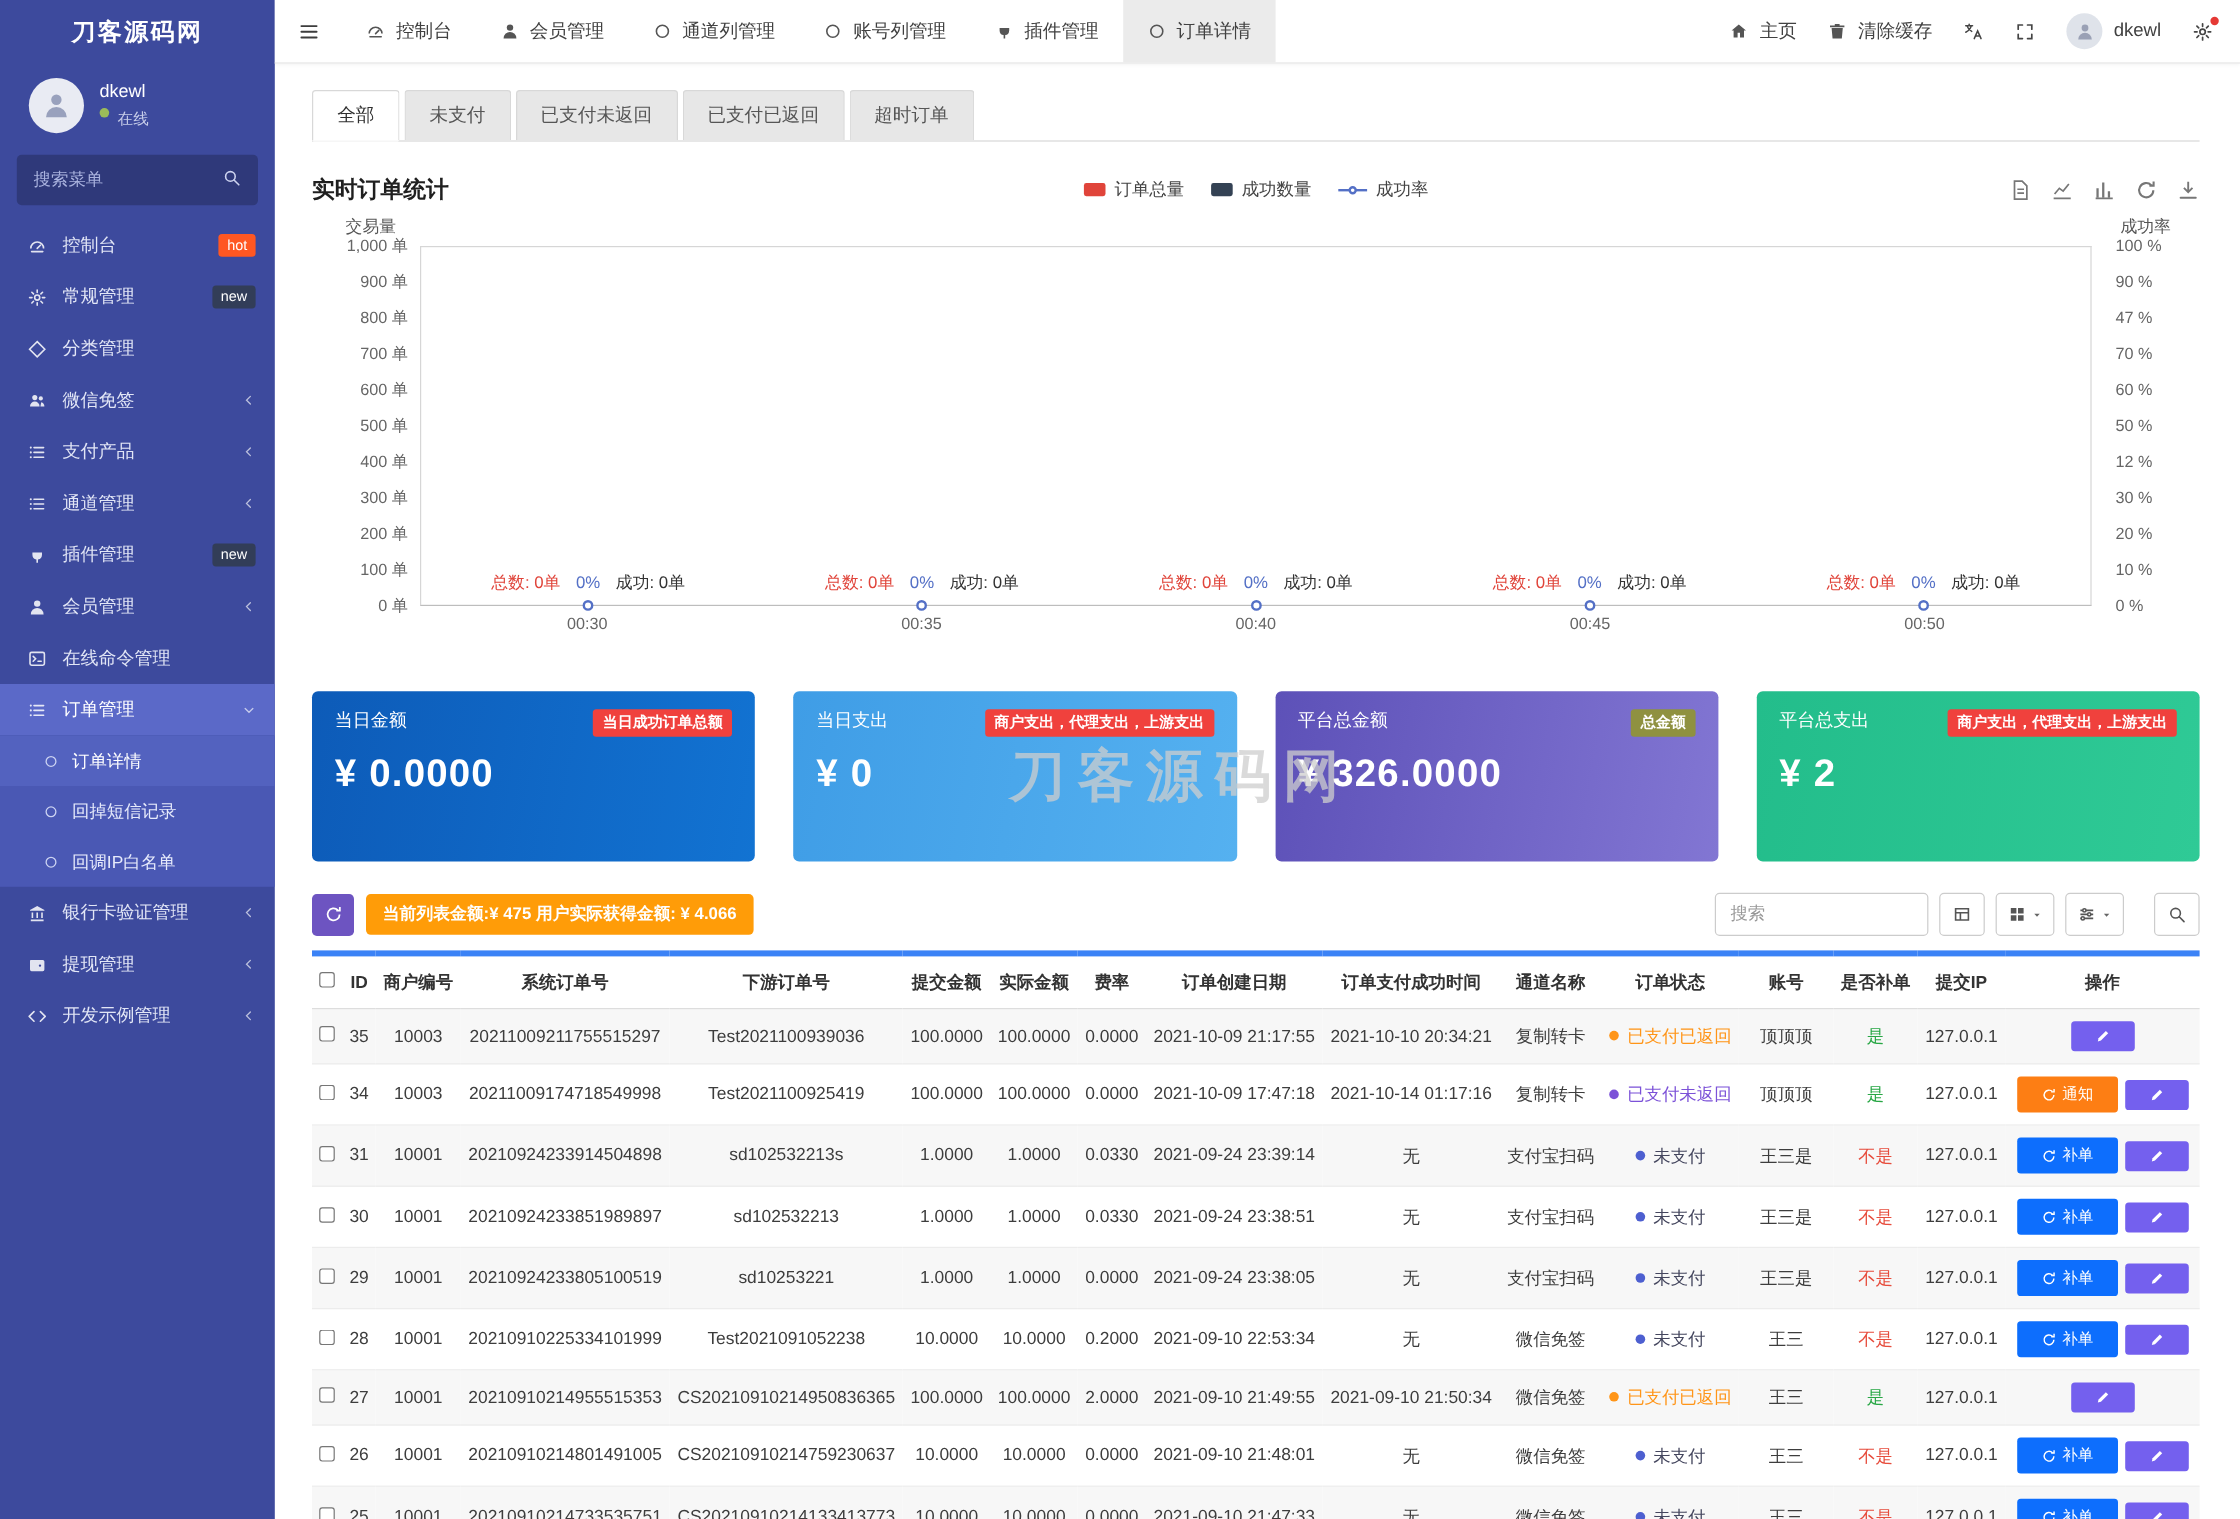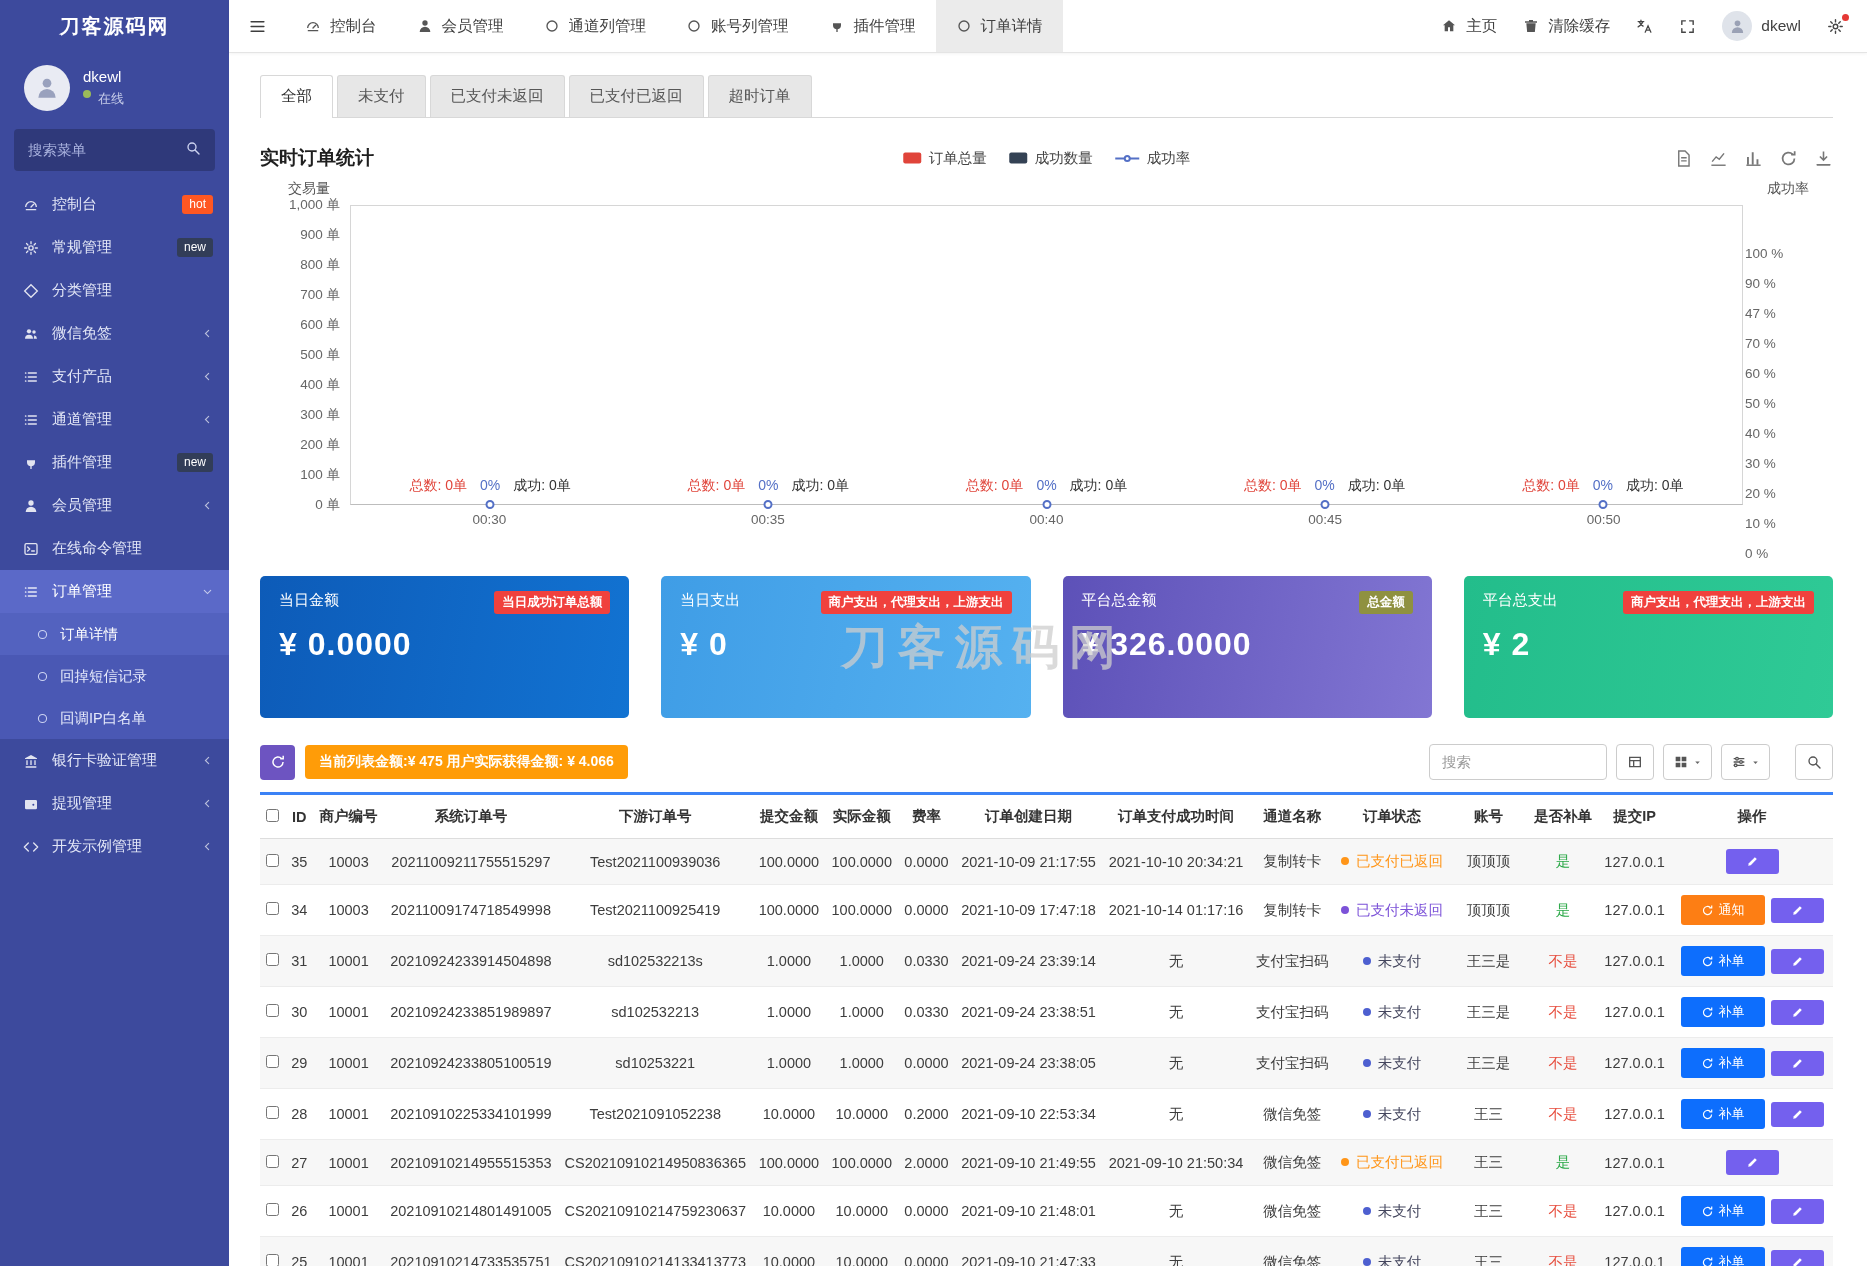--- a/index.html
+++ b/index.html
@@ -67,21 +67,21 @@
   .chart-toolbox { margin-left:auto; display:flex; gap:16px; color:#777; }
   .tool-btn { font-size:19px; cursor:pointer; display:inline-flex; }
   .chart-area { position:relative; padding-top:27px; margin-top:4px; }
   .yaxis-title { position:absolute; top:2px; font-size:14px; color:#555; }
   .yaxis-title.tl { left:28px; }
   .yaxis-title.tr { right:24px; }
   .chart-grid { display:flex; }
   .ycol { width:90px; position:relative; height:300px; }
   .ytick { position:absolute; transform:translateY(-50%); font-size:13.5px; color:#666; white-space:nowrap; }
   .ycol.left .ytick { right:10px; }
-  .ycol.right .ytick { left:2px;margin-top:48px; }
+  .ycol.right .ytick { left:20px; }
   .plot { flex:1; height:300px; border:1px solid #d6d6d6; border-bottom-color:#bdbdbd; position:relative; background:#fff; }
   .dot-marker { position:absolute; bottom:-5px; width:9px; height:9px; background:#fff; border:2px solid #5470c6; border-radius:50%; transform:translateX(-50%); z-index:2; }
   .anno { position:absolute; bottom:9px; transform:translateX(-50%); white-space:nowrap; display:flex; gap:13px; font-size:14px; }
   .an-total { color:#e0443a; font-weight:normal; }
   .an-rate { color:#5470c6; font-weight:normal; }
   .an-success { color:#333; font-weight:normal; }
   .xrow { position:relative; height:28px; margin:7px 90px 0; }
   .xtick { position:absolute; transform:translateX(-50%); font-size:13.5px; color:#666; }
 
   
@@ -98,21 +98,21 @@
   .amount-pill { background:#ff9c08; color:#fff; font-size:14px; font-weight:bold; padding:8px 14px; border-radius:4px; white-space:nowrap; }
   .toolbar-right { margin-left:auto; display:flex; align-items:center; gap:9px; }
   .tb-search { width:178px; height:36px; border:1px solid #ccc; border-radius:4px; padding:0 12px; font-size:14.5px; outline:none; color:#333; }
   .tb-search::placeholder { color:#999; }
   .btn-outline { height:36px; min-width:38px; padding:0 9px; border:1px solid #ccc; background:#fff; border-radius:4px; color:#555; display:inline-flex; align-items:center; justify-content:center; gap:4px; font-size:16px; cursor:pointer; }
   .caret { font-size:9px; color:#666; }
   .btn-search { margin-left:16px; }
 
   
   table.orders { width:100%; border-collapse:collapse; margin-top:12px; font-size:14.5px; }
-  .orders th { font-weight:bold; color:#333; padding:12px 6px; border-bottom:1px solid #ddd; border-top:3px solid #3b82f6; white-space:nowrap; text-align:center; cursor:pointer; }
+  .orders th { font-weight:bold; color:#333; padding:12px 6px; border-bottom:1px solid #ddd; border-top:5px solid #3b82f6; white-space:nowrap; text-align:center; cursor:pointer; }
   .orders td { padding:10px 6px; border-bottom:1px solid #ececec; text-align:center; white-space:nowrap; color:#3d3d3d; }
   .orders tbody tr:nth-child(odd) { background:#f7f7f7; }
   .st-dot { display:inline-block; width:8px; height:8px; border-radius:50%; margin-right: 7px; vertical-align:1px; }
   .yes { color:#28a745; }
   .no { color:#e74c3c; }
   .act-btn { display:inline-flex; align-items:center; gap:5px; border:none; border-radius:3px; color:#fff; font-size:13px; padding:6px 20px; margin:0 3px; cursor:pointer; }
   .act-ico { font-size:13px; color:#fff; }
 </style>
 </head>
 <body>
@@ -580,21 +580,21 @@
                 <span class="an-success">成功: 0单</span>
               </span>
             </div>
           <div class="ycol right">
               <span class="ytick" style="top: 0%;">100 %</span>
               <span class="ytick" style="top: 10%;">90 %</span>
               <span class="ytick" style="top: 20%;">47 %</span>
               <span class="ytick" style="top: 30%;">70 %</span>
               <span class="ytick" style="top: 40%;">60 %</span>
               <span class="ytick" style="top: 50%;">50 %</span>
-              <span class="ytick" style="top: 60%;">40 %</span>
+              <span class="ytick" style="top: 60%;">12 %</span>
               <span class="ytick" style="top: 70%;">30 %</span>
               <span class="ytick" style="top: 80%;">20 %</span>
               <span class="ytick" style="top: 90%;">10 %</span>
               <span class="ytick" style="top: 100%;">0 %</span>
             </div>
         </div>
         <div class="xrow">
             <span class="xtick" style="left: 10%;">00:30</span>
             <span class="xtick" style="left: 30%;">00:35</span>
             <span class="xtick" style="left: 50%;">00:40</span>

